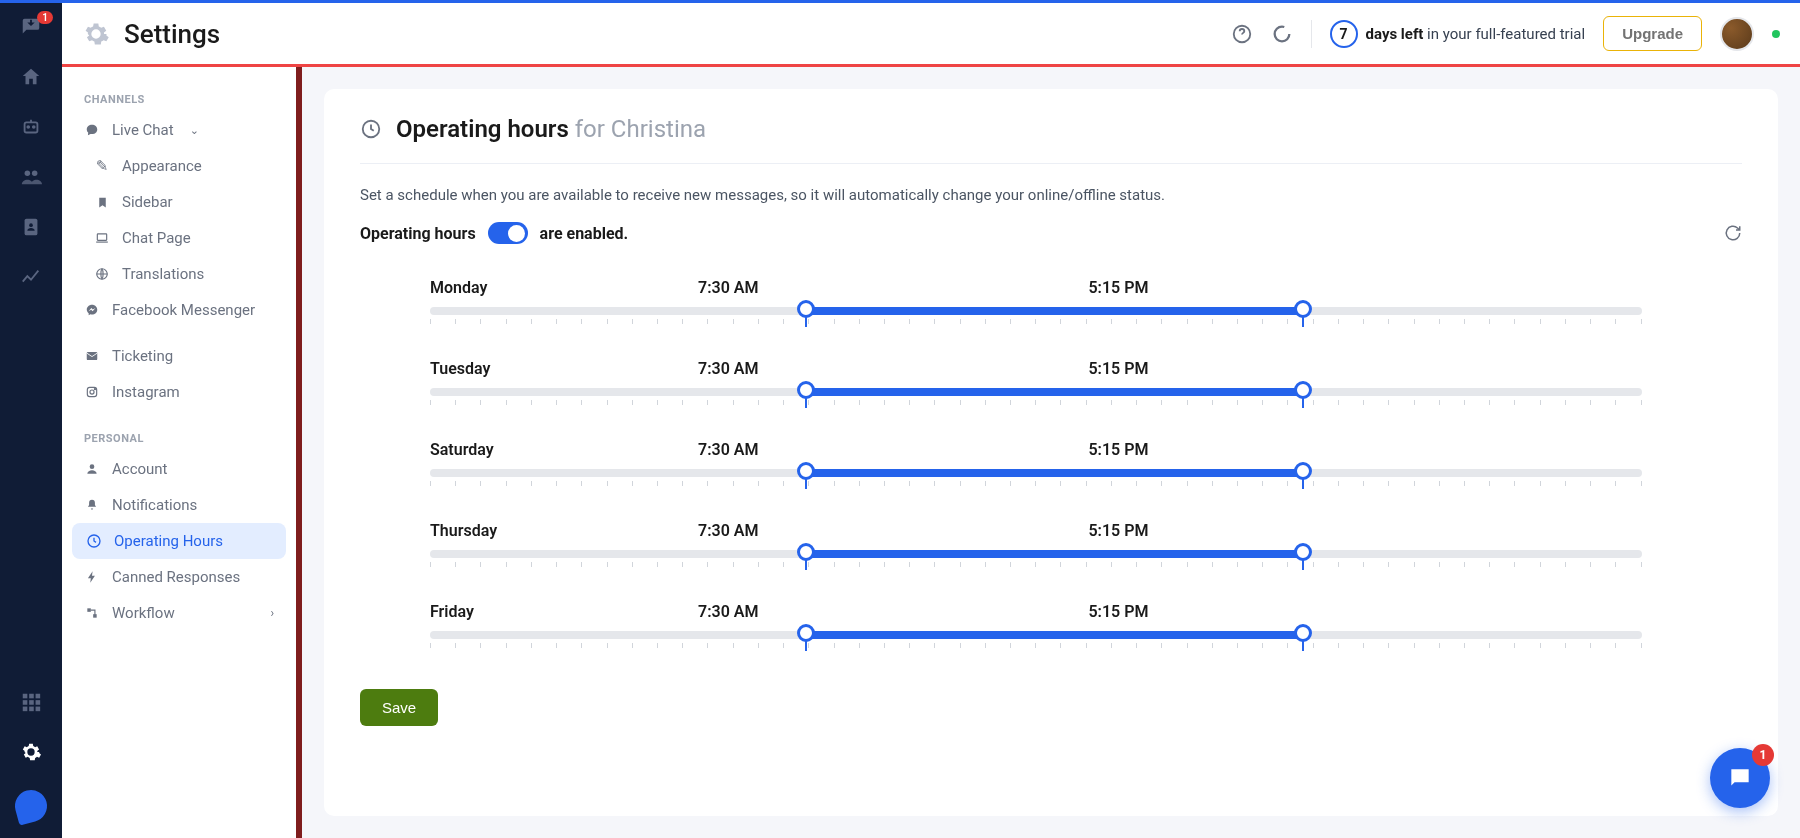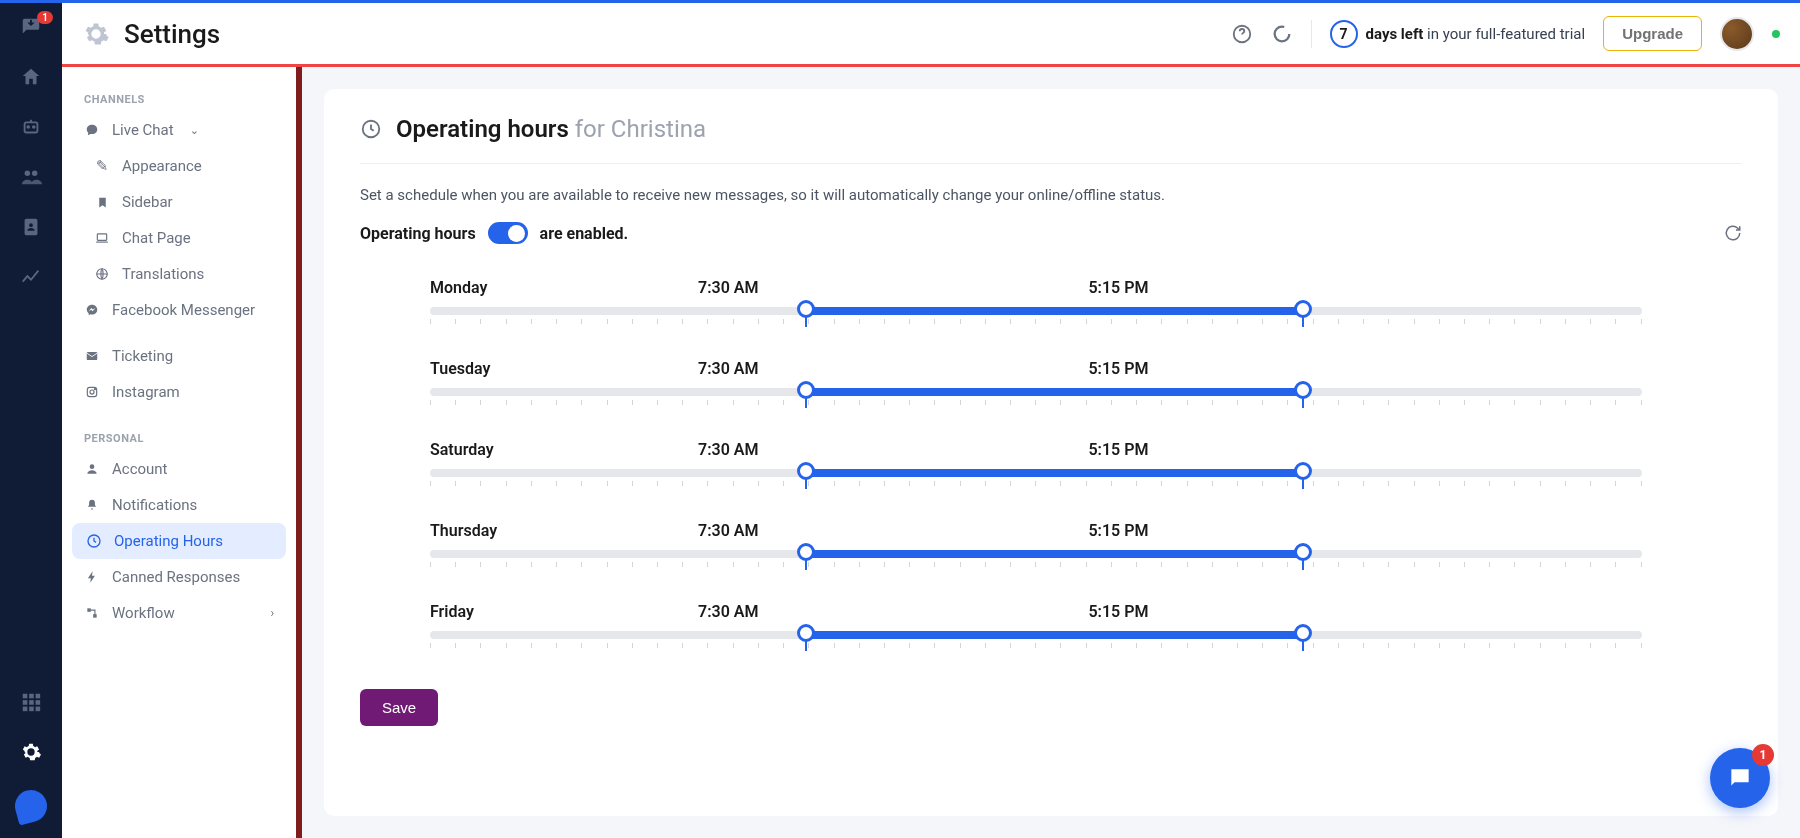--- a/index.html
+++ b/index.html
@@ -65,21 +65,21 @@
 .time-pair{ flex:1; display:flex; }
 .t-start{ margin-left:28px;text-align:center;}
 .t-end{ margin-left:330px;}
 .slider { position:relative; height:8px; background:#e5e7eb; border-radius:6px; margin-top:4px;}
 .slider-fill { position:absolute; height:100%; background:#2563eb; border-radius:6px;}
 .slider-handle { position:absolute; width:18px;height:18px; background:#fff; border:3px solid #2563eb; border-radius:50%; top:-7px; transform:translateX(-50%);}
 .slider-tick { position:absolute; width:2px; height:10px; background:#2563eb; top:10px; transform:translateX(-50%);}
 .ticks { position:absolute; top:12px; left:0; right:0; height:6px; display:flex; justify-content:space-between;}
 .ticks span{ width:1px;height:5px;background:#d1d5db;}
 
-.save-btn { background:#701a75; color:#fff; border:none; padding:10px 22px; border-radius:6px; font-size:15px; font-weight:500; margin-top:6px;}
+.save-btn { background:#4d7c0f; color:#fff; border:none; padding:10px 22px; border-radius:6px; font-size:15px; font-weight:500; margin-top:6px;}
 
 
 .float-chat { position:absolute; right:30px; bottom:30px; width:60px;height:60px; background:#2563eb; border-radius:50%; display:flex;align-items:center;justify-content:center; box-shadow:0 4px 14px rgba(37,99,235,0.4);}
 .float-chat svg{width:26px;height:26px;color:#fff;}
 .float-badge{position:absolute;top:-4px;right:-4px;background:#e53935;color:#fff;font-size:12px;font-weight:700;border-radius:50%;width:22px;height:22px;display:flex;align-items:center;justify-content:center;}
 </style>
 </head>
 <body>
 
 <div class="app">

